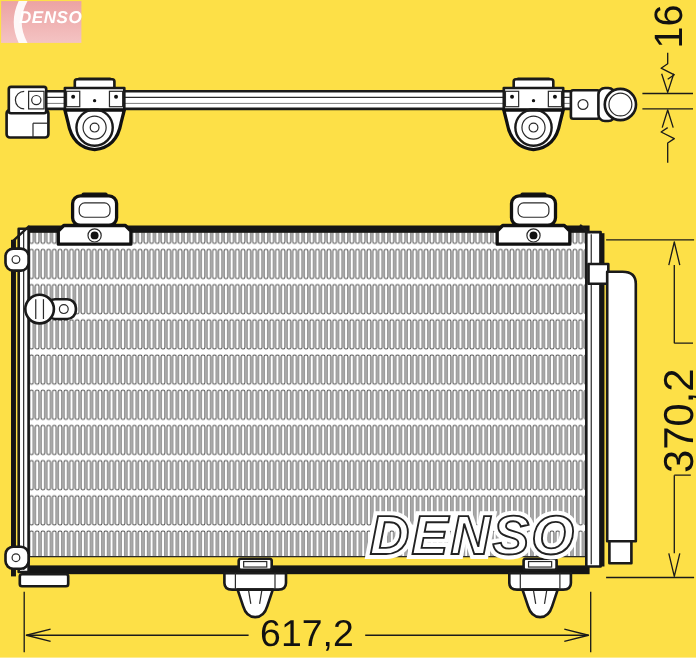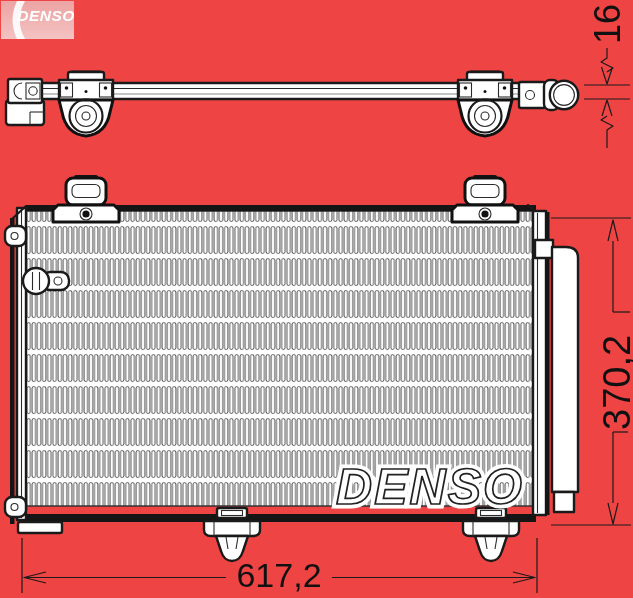--- a/index.html
+++ b/index.html
@@ -1,16 +1,16 @@
 <!DOCTYPE html>
 <html><head>
 <meta charset="utf-8">
 <style>
   html,body{margin:0;padding:0;background:#ffffff;}
-  .stage{position:relative;width:633px;height:598px;background:#ef4444;overflow:hidden;
+  .stage{position:relative;width:633px;height:598px;background:#fde047;overflow:hidden;
          font-family:"Liberation Sans",sans-serif;}
   svg{display:block;}
   .ln   {stroke:#1a1a1a;fill:none;stroke-width:2.2;stroke-linejoin:round;stroke-linecap:round;}
   .lnw  {stroke:#1a1a1a;fill:#ffffff;stroke-width:2.4;stroke-linejoin:round;}
   .lnw3 {stroke:#111;fill:#ffffff;stroke-width:3;stroke-linejoin:round;}
   .thin {stroke:#2a2a2a;fill:none;stroke-width:1.1;}
   .dim  {stroke:#1a1a1a;fill:none;stroke-width:1.2;stroke-linejoin:round;}
   .dimtxt{font-family:"Liberation Sans",sans-serif;fill:#111;}
   .wm1{font-style:italic;font-weight:bold;letter-spacing:2px;
        stroke:#ffffff;stroke-width:9;fill:#ffffff;}

